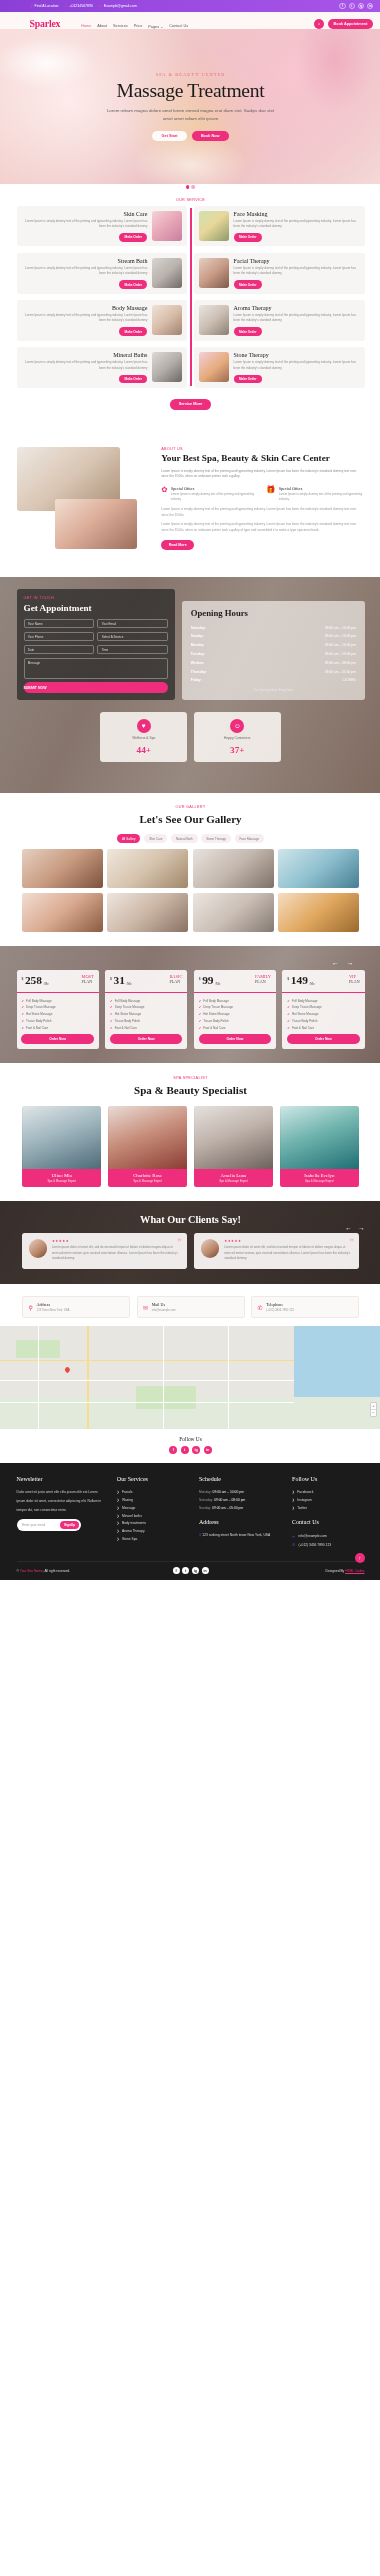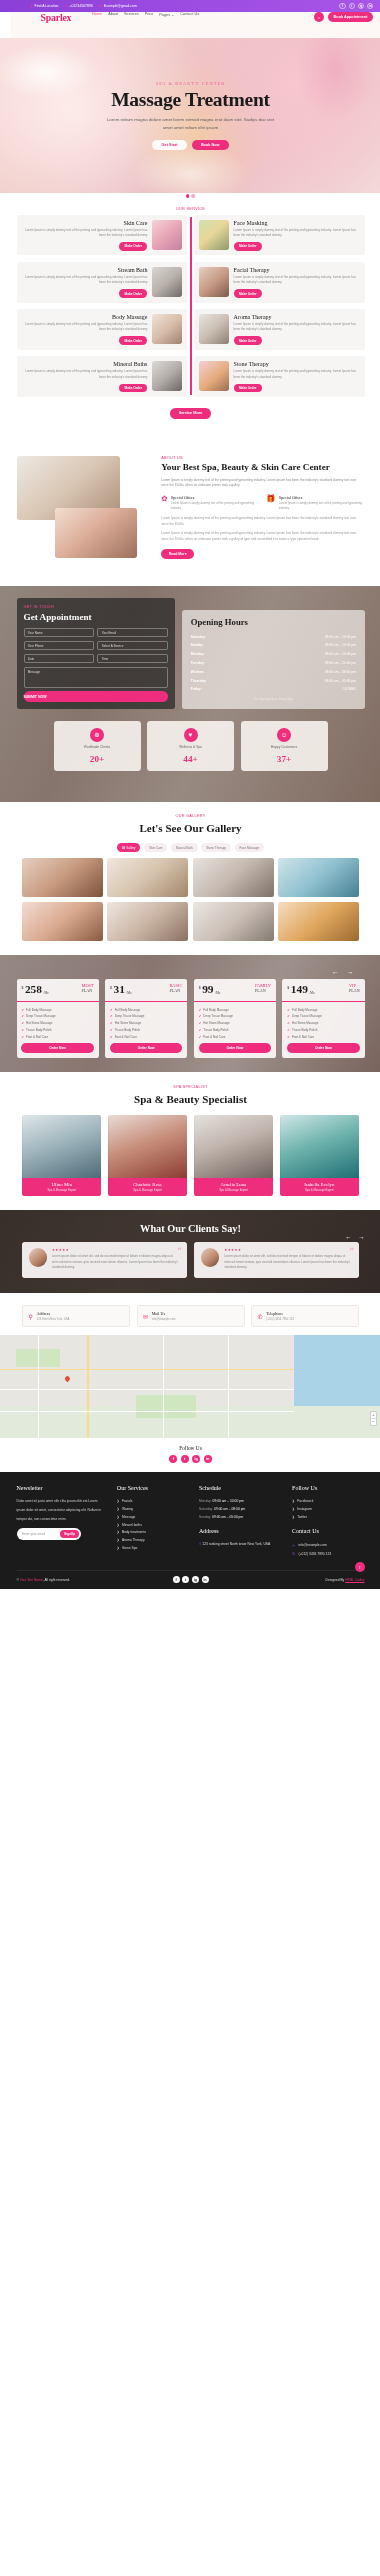--- a/index.html
+++ b/index.html
@@ -23,22 +23,22 @@
   .topbar-right { margin-left: auto; display: flex; gap: 2.7px; }
   .soc-o {
     width: 6.5px; height: 6.5px; border-radius: 50%;
     border: 0.5px solid rgba(255,255,255,.55);
     display: flex; align-items: center; justify-content: center;
     font-size: 3px; color: #fff; font-weight: bold;
   }
 
   
   .nav {
-    background: #fdf8f6; height: 26px; display: flex;
-    align-items: flex-start; padding: 0 7.6px; margin-left: 11px;
+    background: #fdf8f6; height: 17px; display: flex;
+    align-items: flex-end; padding: 0 7.6px;
   }
   .logo {
     font-family: "Liberation Serif", serif; font-size: 9.8px;
     color: #ec1d6e; font-weight: bold; letter-spacing: -0.2px;
     margin-left: 22px;
   }
   .nav-links { display: flex; gap: 6px; margin-left: 20.7px; font-size: 3.8px; }
   .nav-links a { color: #5a5a5a; text-decoration: none; }
   .nav-links a.active { color: #f0559a; }
   .nav-right { margin-left: auto; display: flex; align-items: center; gap: 3.3px; }
@@ -69,21 +69,21 @@
       radial-gradient(ellipse 71px 38px at 12% 22%, rgba(255,255,255,.85), transparent 70%),
       radial-gradient(ellipse 60px 82px at 88% 20%, rgba(238,168,190,.75), transparent 65%),
       radial-gradient(ellipse 82px 44px at 50% 88%, rgba(255,255,255,.6), transparent 70%);
   }
   .hero > * { position: relative; z-index: 2; }
   .hero-kicker {
     font-family: "Liberation Serif", serif; color: #ef5f92;
     letter-spacing: 1.1px; font-size: 4.4px; margin-bottom: 3.8px;
   }
   .hero-title {
-    font-family: "Liberation Serif", serif; font-weight: bold;
+    font-family: "Liberation Serif", serif; font-weight: normal;
     font-size: 19.6px; color: #1b1b1b; letter-spacing: -0.3px;
   }
   .hero-sub { font-size: 4.4px; color: #5e5e5e; line-height: 1.8; margin-top: 4.9px; max-width: 169px;}
   .hero-btns { display: flex; gap: 4.9px; margin-top: 7.6px; }
   .btn-light {
     background: #fdfbf8; color: #ee2d7c; border-radius: 11px;
     padding: 3.3px 9.2px; font-size: 3.8px; font-weight: bold;
   }
   .btn-pink {
     background: #ee2d7c; color: #fff; border-radius: 11px;
@@ -613,25 +613,20 @@
       <div class="hr-row">
           <span class="d">Friday:</span>
           <span>CLOSED</span>
         </div>
       <div class="hours-note">Our Opening Hours Every Days</div>
     </div>
   </div>
 
   <div class="stats" style="margin-top:12px;">
     <div class="stat">
-      <div class="stat-ico">⊕</div>
-      <div class="stat-lbl">Worldwide Clients</div>
-      <div class="stat-num">20+</div>
-    </div>
-    <div class="stat">
       <div class="stat-ico">♥</div>
       <div class="stat-lbl">Wellness &amp; Spa</div>
       <div class="stat-num">44+</div>
     </div>
     <div class="stat">
       <div class="stat-ico">☺</div>
       <div class="stat-lbl">Happy Customers</div>
       <div class="stat-num">37+</div>
     </div>
   </div>

